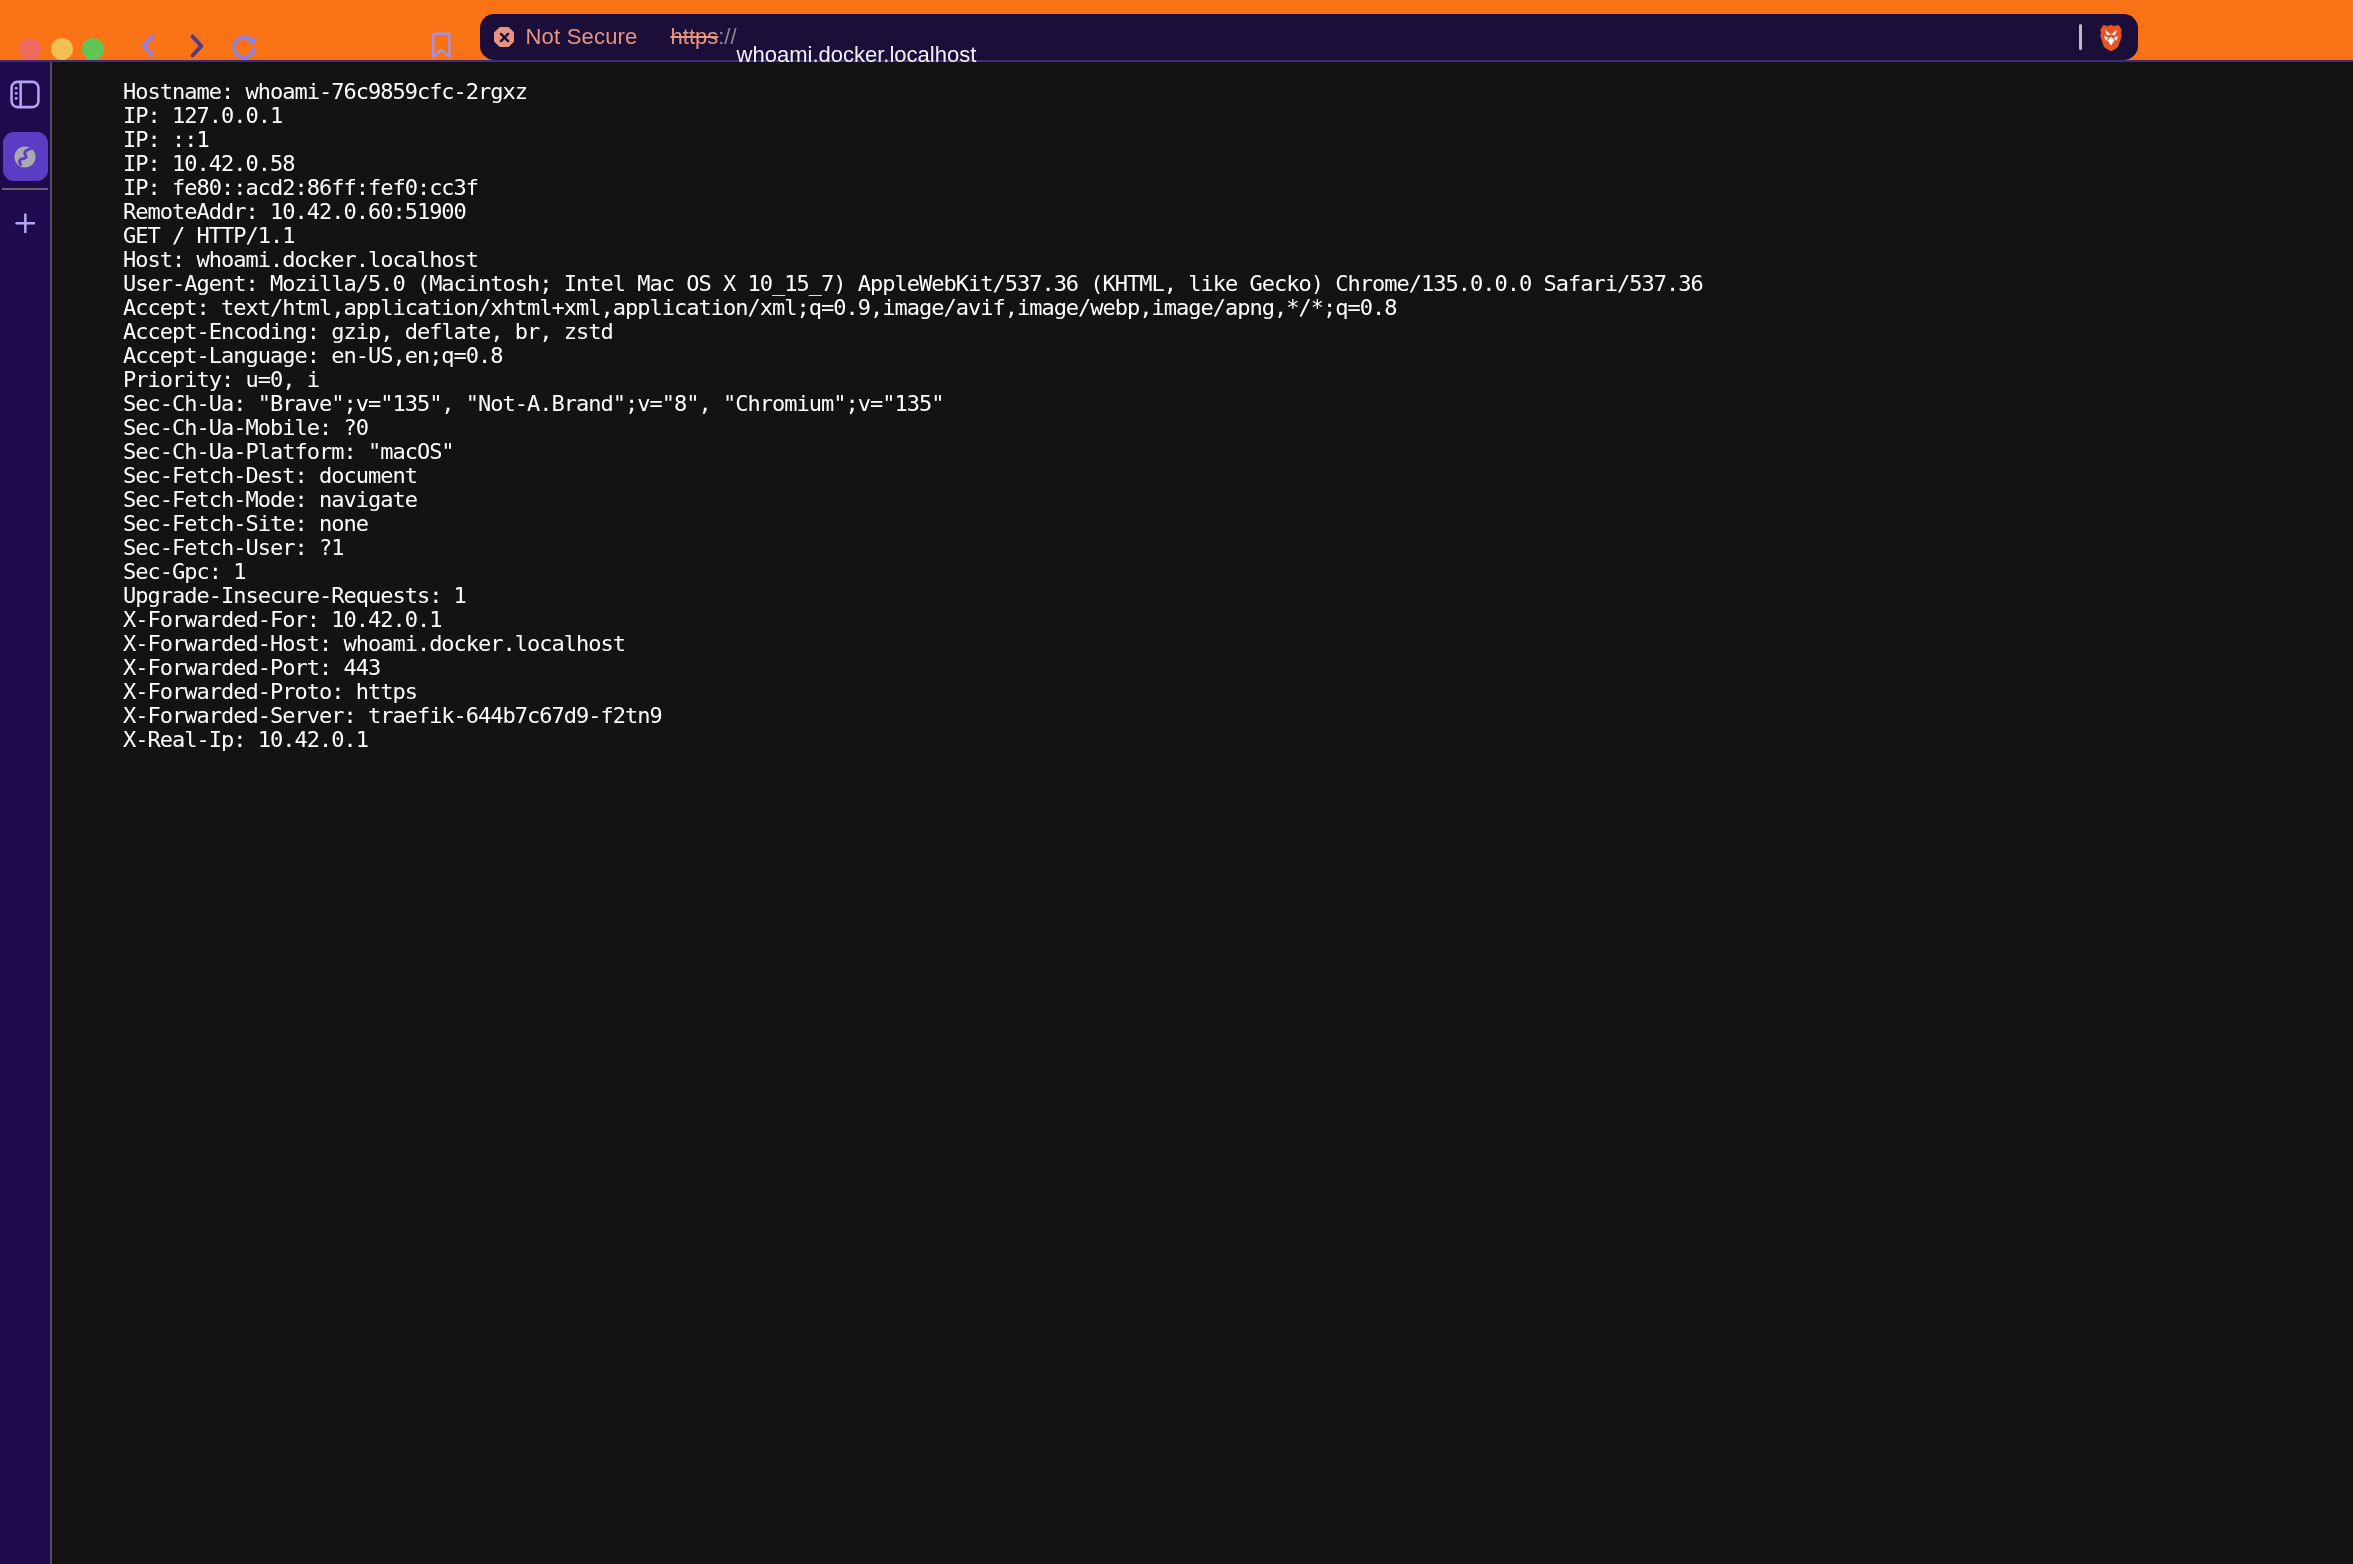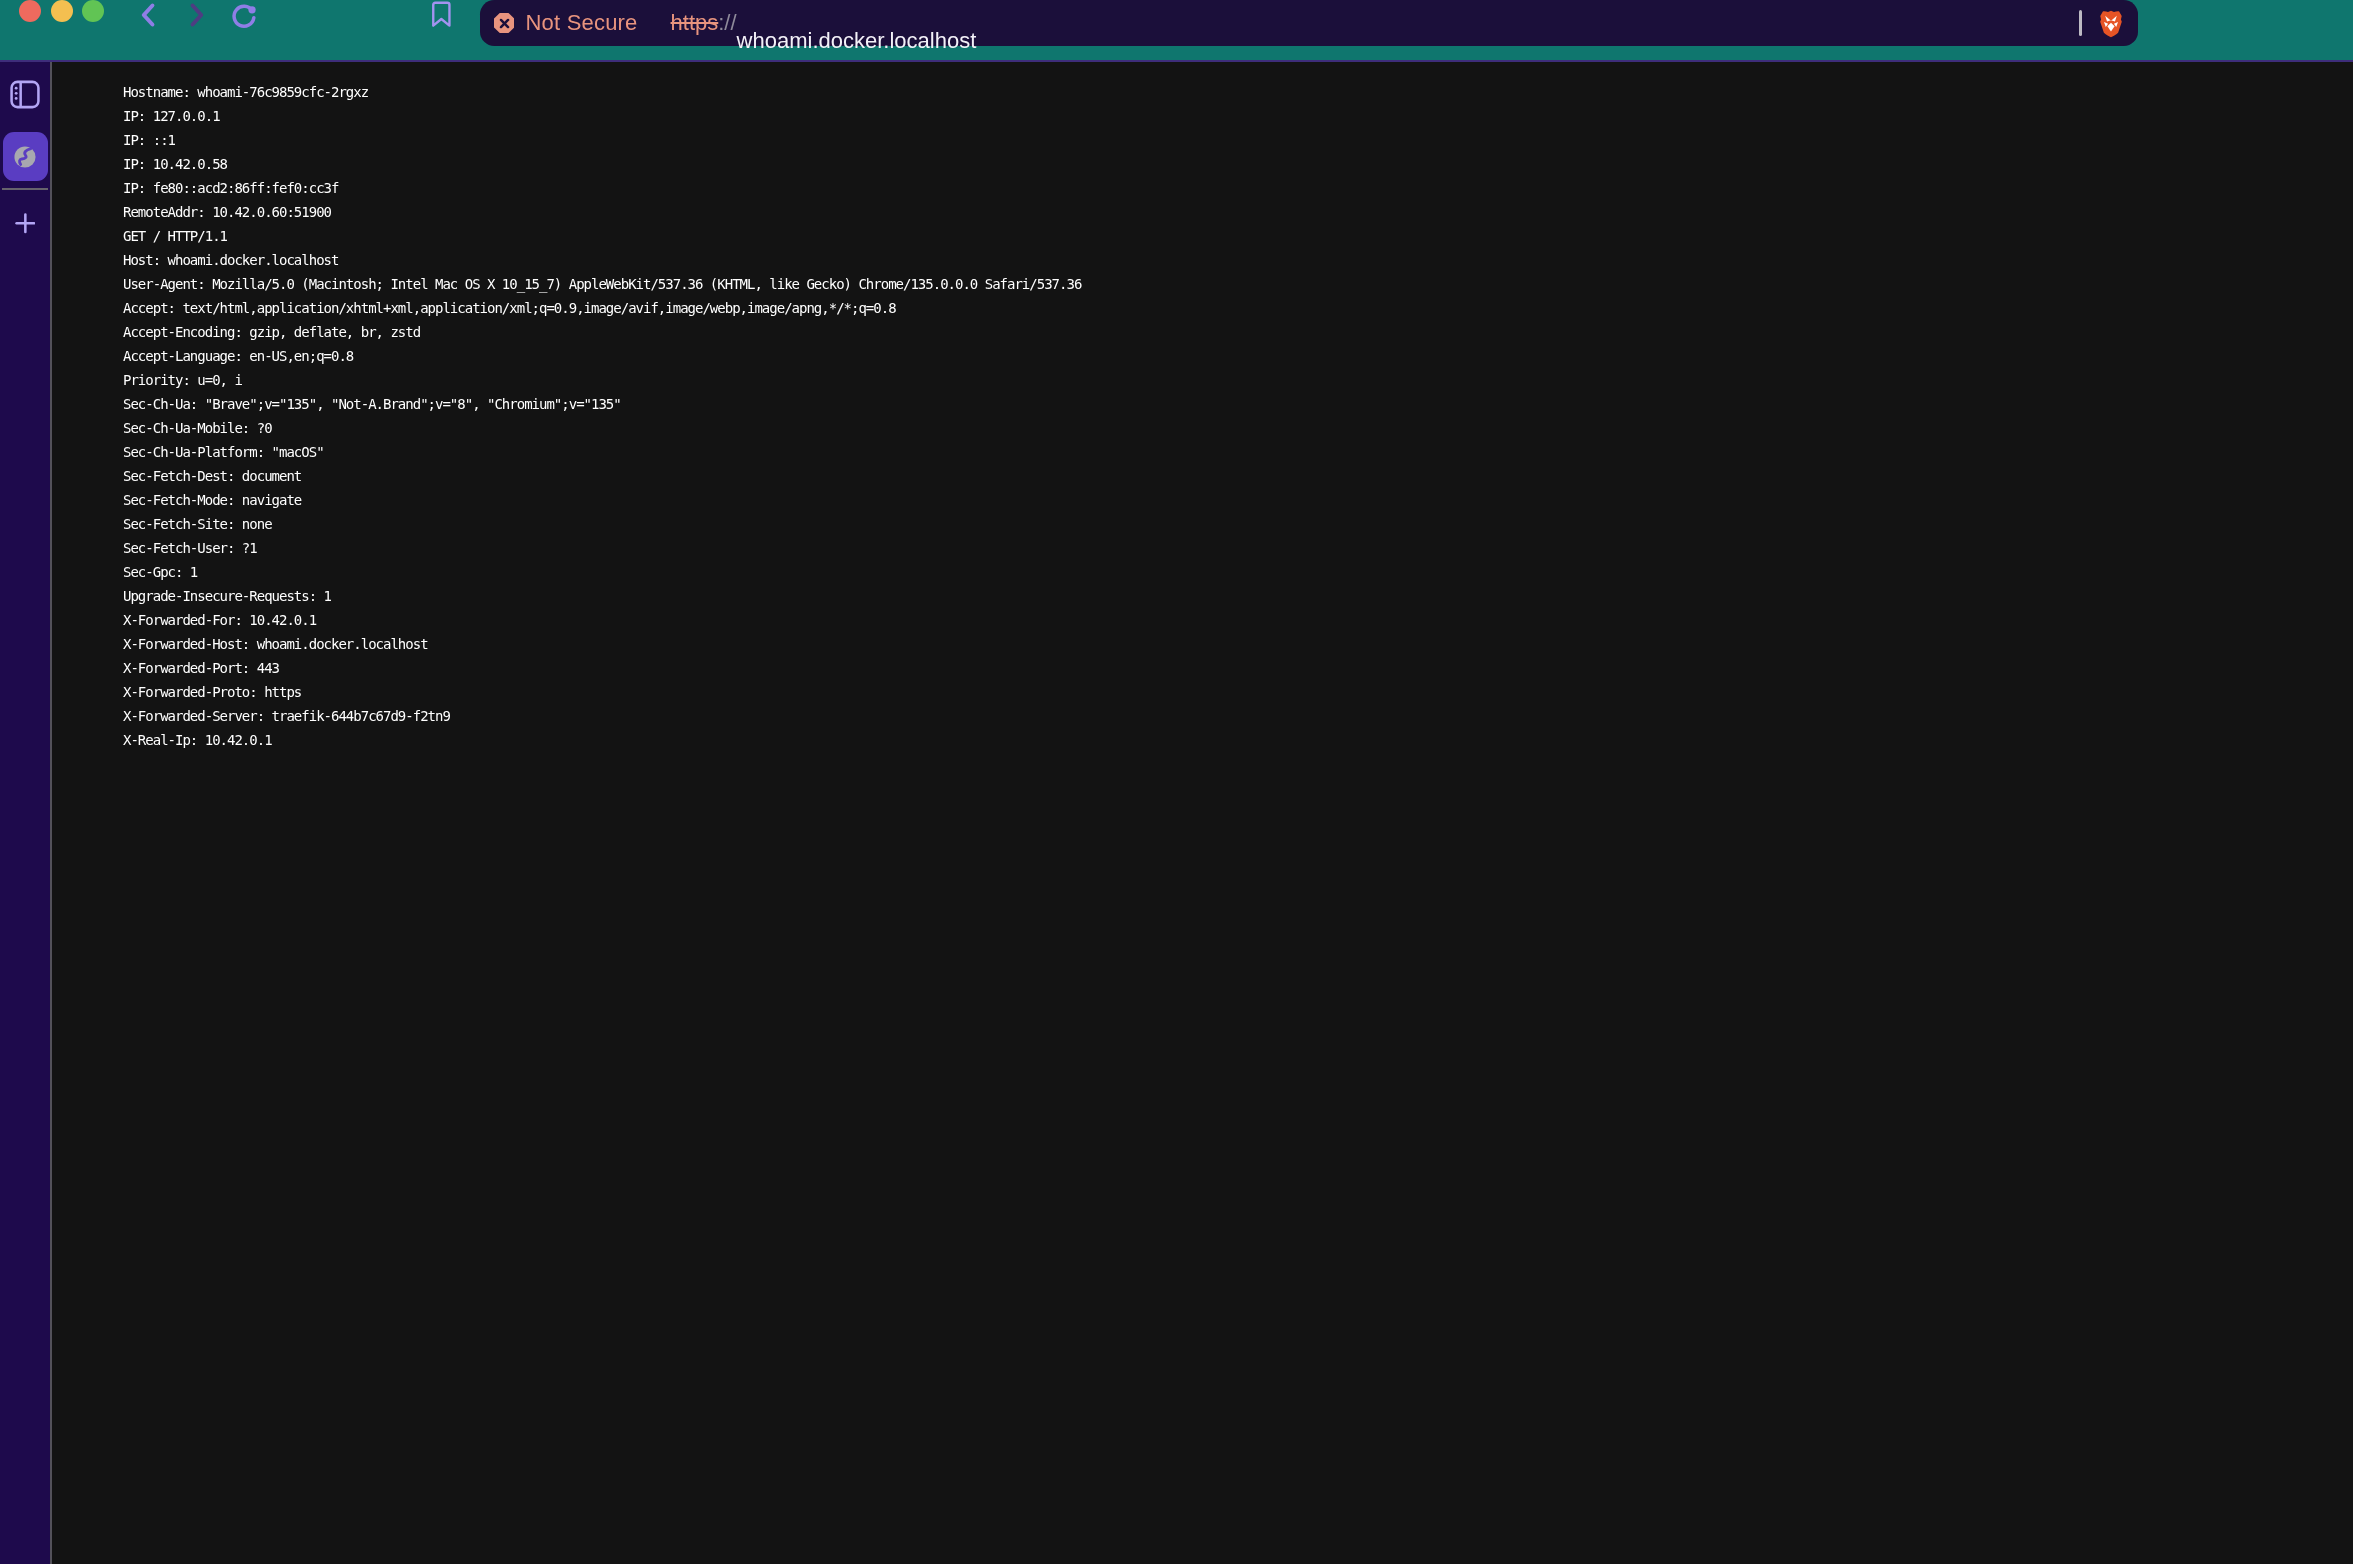--- a/index.html
+++ b/index.html
@@ -6,23 +6,23 @@
   html, body { width: 2354px; height: 1565px; overflow: hidden; }
   body {
     font-family: "Liberation Sans", sans-serif;
     background: #131313;
     position: relative;
   }
 
   
   .toolbar {
     position: absolute; top: 0; left: 0; width: 2354px; height: 62px;
-    background: #0f766e;
+    background: #f97316;
     border-bottom: 2.4px solid #3e2d7a;
-    display: flex; align-items: flex-start;
+    display: flex; align-items: flex-end;
   }
   .traffic { display: flex; gap: 9.5px; padding-left: 19px; }
   .light { width: 22px; height: 22px; border-radius: 50%; }
   .light.red    { background: #ee6a5e; }
   .light.yellow { background: #f4bf50; }
   .light.green  { background: #61c454; }
 
   .navbtn { width: 29px; height: 29px; display: flex; align-items: center; justify-content: center; flex: none; }
   .btn-back    { margin-left: 30px; }
   .btn-forward { margin-left: 19px; }
@@ -69,21 +69,21 @@
 
   
   .content {
     position: absolute; top: 62px; left: 55px; right: 0; bottom: 0;
     background: #131313;
     overflow: hidden;
   }
   .content pre {
     margin: 17.5px 0 0 68px;
     font-family: "DejaVu Sans Mono", "Liberation Mono", monospace;
-    font-size: 14px; line-height: 24px; letter-spacing: -1px;
+    font-size: 22px; line-height: 24px; letter-spacing: -1px;
     color: #ffffff;
     white-space: pre;
   }
 </style>
 </head>
 <body>
 
 <header class="toolbar">
 
   <div class="traffic">

